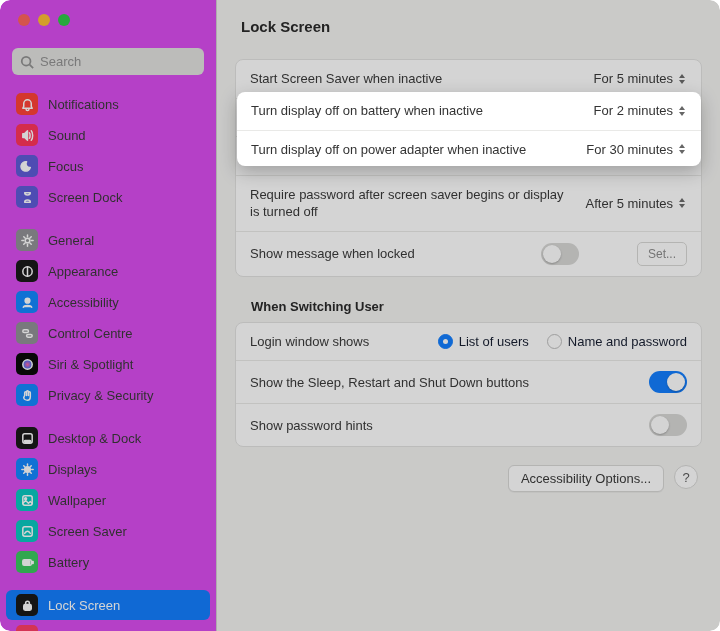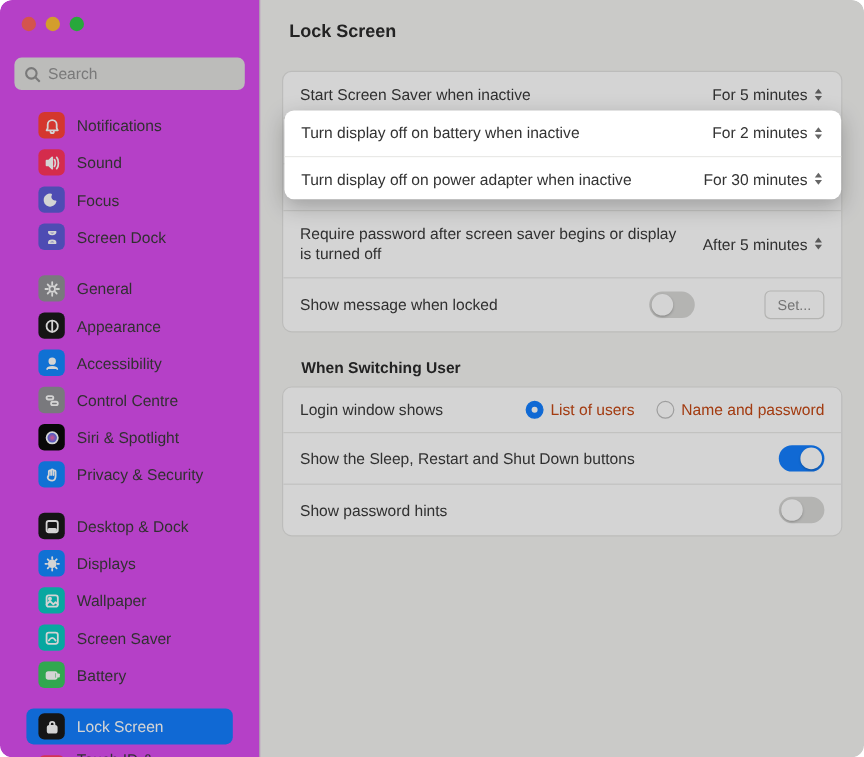--- a/index.html
+++ b/index.html
@@ -25,21 +25,21 @@
     background:#e1e1df; font-size:13px; color:#555; outline:none;
   }
   .search::placeholder { color:#8e8e8e; }
   .searchicon {
     position:absolute; left:8px; top:50%; transform:translateY(-50%);
     width:14px;height:14px; color:#8e8e8e;
   }
   .navwrap { flex:1; overflow-y:auto; scrollbar-width:thin; }
   .navwrap::-webkit-scrollbar{width:6px;}
   .navwrap::-webkit-scrollbar-thumb{background:#c5c5c3;border-radius:3px;}
-  .group { padding: 6px 16px; }
+  .group { padding: 6px 0; }
   .item {
     display:flex; align-items:center; gap:10px;
     padding: 4px 10px; margin: 0 6px 1px 6px; border-radius:6px;
     cursor: default;
   }
   .item .lbl { font-size:13px; color:#333; }
   .item.selected { background:#0a7aff; }
   .item.selected .lbl { color:#fff; }
   .glyph {
     width:22px;height:22px;border-radius:5px;
@@ -68,21 +68,21 @@
   }
   .updown {
     width:10px; height:14px; display:flex; flex-direction:column; justify-content:center; align-items:center;
   }
   .updown::before, .updown::after {
     content:""; width:0;height:0; border-left:3px solid transparent;border-right:3px solid transparent;
   }
   .updown::before { border-bottom:4px solid #666; margin-bottom:2px; }
   .updown::after { border-top:4px solid #666; }
   .sectitle { font-size:13px; font-weight:700; padding: 4px 16px 8px 16px; color:#222; }
-  .radio{ display:flex; align-items:center; gap:6px; font-size:13px; color:#c2410c;}
+  .radio{ display:flex; align-items:center; gap:6px; font-size:13px; color:#0f172a;}
   .radio .circ{
     width:15px;height:15px;border-radius:50%;border:1px solid #bcbcbc;
     display:flex;align-items:center;justify-content:center;background:#fff;
   }
   .radio.on .circ{border-color:#0a7aff;background:#0a7aff;}
   .radio.on .circ::after{content:"";width:5px;height:5px;border-radius:50%;background:#fff;}
   .switch {
     width:38px;height:22px;border-radius:11px;background:#d7d7d5;position:relative;flex-shrink:0;
   }
   .switch::after{
@@ -362,20 +362,24 @@
         <div class="row">
           <span class="label">Show the Sleep, Restart and Shut Down buttons</span>
           <div class="switch on"></div>
         </div>
         <div class="row">
           <span class="label">Show password hints</span>
           <div class="switch"></div>
         </div>
       </div>
 
+      <div class="bottombar">
+        <button class="stdbtn">Accessibility Options...</button>
+        <button class="helpbtn">?</button>
+      </div>
 
     </div>
   </div>
 </div>
 
 <div class="overlay"></div>
 <div class="highlight-strip">
   <div class="row">
     <span class="label">Turn display off on battery when inactive</span>
     <button class="popbtn">

